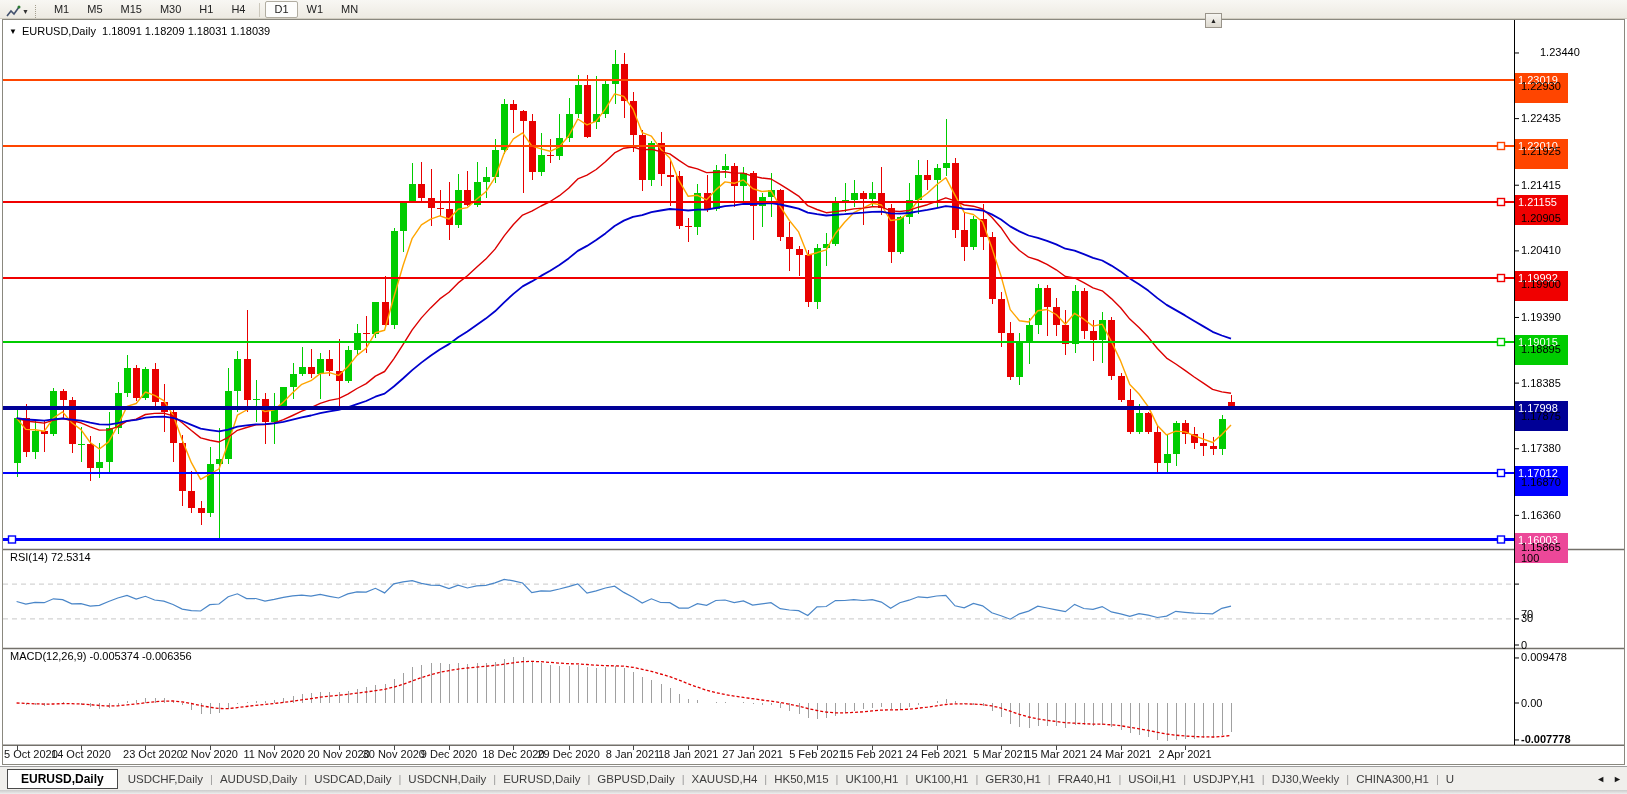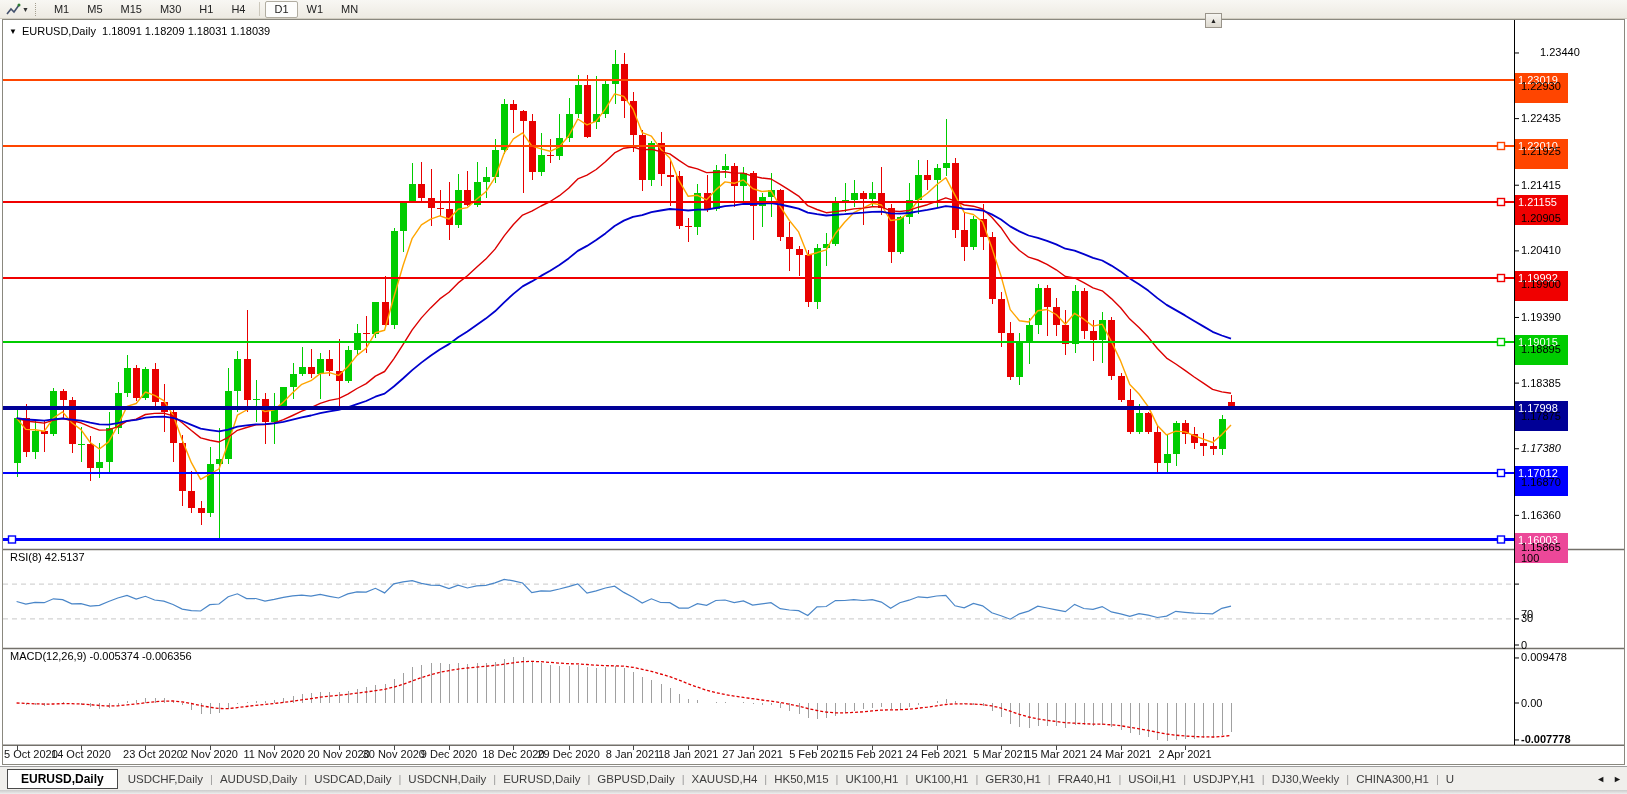--- a/index.html
+++ b/index.html
@@ -1,20 +1,20 @@
 <!DOCTYPE html>
 <html><head>
 <meta charset="utf-8">
 <style>
   html,body{margin:0;padding:0}
   body{width:1627px;height:794px;position:relative;background:#fff;overflow:hidden;
        font-family:"Liberation Sans",sans-serif;-webkit-font-smoothing:antialiased}
   .toolbar{position:absolute;left:0;top:0;width:100%;height:19px;box-sizing:border-box;
        background:linear-gradient(#f8f7f3,#edeae2);border-bottom:1px solid #d2cec2;
-       display:flex;align-items:center;padding-left:4px}
+       display:flex;align-items:flex-end;padding-left:4px}
   .tool-btn{display:flex;align-items:center;gap:1px;padding:0 2px}
   .caret{font-size:7px;color:#333}
   .grip{width:3px;height:13px;border-left:1px dotted #a49f90;margin:0 6px 0 4px}
   .tb-sep{width:1px;height:14px;background:#ccc8bc;margin:0 5px}
   .tf-btn{font-size:11px;color:#222;padding:1px 8px;border:1px solid transparent;border-radius:2px;line-height:13px}
   .tf-btn.active{background:#fdfdfc;border-color:#b1ada1}
   #cs{position:absolute;left:2px;top:19px}
   .chart-title{position:absolute;left:9px;top:25px;font-size:11px;color:#000;white-space:nowrap}
   .tri{font-size:8px;margin-right:5px;vertical-align:1px;color:#000}
   .ind-label{position:absolute;font-size:11px;color:#000;white-space:nowrap}
@@ -553,21 +553,21 @@
     <line x1="1119.5" y1="726.5" x2="1119.5" y2="731" stroke="#444" stroke-width="1"></line>
     <line x1="1183.5" y1="726.5" x2="1183.5" y2="731" stroke="#444" stroke-width="1"></line>
   </svg>
 
 <div class="chart-title">
   <span class="tri">▼</span><span>EURUSD,Daily</span>&nbsp;&nbsp;<span>1.18091 1.18209 1.18031 1.18039</span>
 </div>
 
 <div class="scrollup">▲</div>
 
-<div class="ind-label" style="left:10px;top:551px">RSI(8) 42.5137</div>
+<div class="ind-label" style="left:10px;top:551px">RSI(14) 72.5314</div>
 <div class="ind-label" style="left:10px;top:650px">MACD(12,26,9) -0.005374 -0.006356</div>
 
 <div id="labels">
     <div class="tag" style="top: 73px; background: rgb(255, 69, 0);">1.23019</div>
     <div class="tag" style="top: 139px; background: rgb(255, 69, 0);">1.22010</div>
     <div class="tag" style="top: 195px; background: rgb(240, 0, 0);">1.21155</div>
     <div class="tag" style="top: 271px; background: rgb(240, 0, 0);">1.19992</div>
     <div class="tag" style="top: 335px; background: rgb(0, 204, 0);">1.19015</div>
     <div class="tag" style="top: 401px; background: rgb(0, 0, 150);">1.17998</div>
     <div class="tag" style="top: 466px; background: rgb(0, 0, 255);">1.17012</div>
@@ -577,21 +577,21 @@
     <div class="tick-label" style="top: 112.114px;">1.22435</div>
     <div class="tick-label" style="top: 145.422px;">1.21925</div>
     <div class="tick-label" style="top: 178.73px;">1.21415</div>
     <div class="tick-label" style="top: 212.038px;">1.20905</div>
     <div class="tick-label" style="top: 244.367px;">1.20410</div>
     <div class="tick-label" style="top: 277.675px;">1.19900</div>
     <div class="tick-label" style="top: 310.983px;">1.19390</div>
     <div class="tick-label" style="top: 343.311px;">1.18895</div>
     <div class="tick-label" style="top: 376.619px;">1.18385</div>
     <div class="tick-label" style="top: 409.927px;">1.17875</div>
-    <div class="tick-label" style="top: 442.256px; font-style: italic;">1.17380</div>
+    <div class="tick-label" style="top: 442.256px;">1.17380</div>
     <div class="tick-label" style="top: 475.564px;">1.16870</div>
     <div class="tick-label" style="top: 508.872px;">1.16360</div>
     <div class="tick-label" style="top: 541.201px;">1.15865</div>
     <div class="tick-label" style="top: 551.5px;">100</div>
     <div class="tick-label" style="top: 608px;">70</div>
     <div class="tick-label" style="top: 612.4px;">30</div>
     <div class="tick-label" style="top: 638.5px;">0</div>
     <div class="tick-label" style="top: 651.461px;">0.009478</div>
     <div class="tick-label" style="top: 696.5px;">0.00</div>
     <div class="tick-label" style="top: 733.461px; font-weight: bold;">-0.007778</div>

